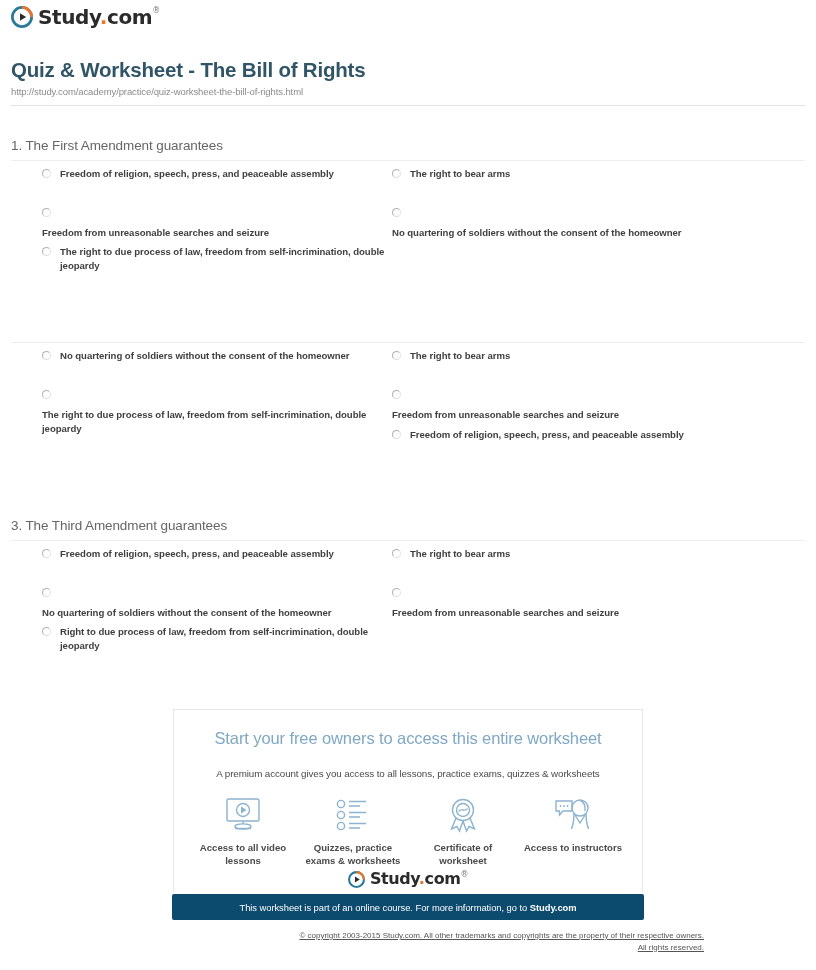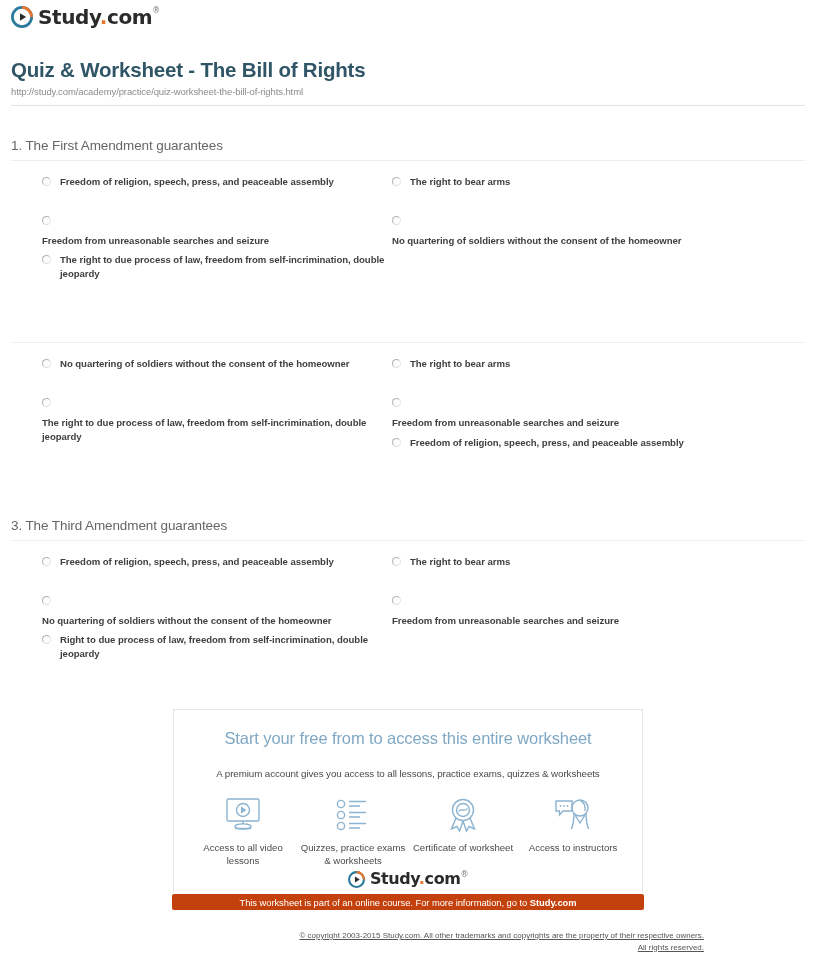--- a/index.html
+++ b/index.html
@@ -76,21 +76,21 @@
     letter-spacing: -0.1px;
     white-space: nowrap;
   }
   .q-rule {
     margin: 7px 0 0 11px;
     width: 794px; height: 1px;
     background: #ededed;
   }
   .options {
     position: relative;
-    margin-top: 14px;
+    margin-top: 6px;
     height: 118px;
   }
   .option {
     position: absolute;
     display: flex;
     align-items: flex-start;
     gap: 9px;
   }
   .option.col-left  { left: 42px; width: 345px; }
   .option.col-right { left: 392px; width: 400px; }
@@ -141,21 +141,21 @@
     color: #4a4a4a;
     letter-spacing: -0.1px;
   }
   .features {
     display: flex;
     justify-content: space-around;
     align-items: flex-start;
     margin-top: 15px;
     padding: 0 14px;
   }
-  .feature { width: 108px; text-align: center; }
+  .feature { width: 108px; text-align: center; font-weight: bold; }
   .feature-icon { height: 42px; display: flex; align-items: center; justify-content: center; }
   .feature-label {
     margin-top: 6px;
     font-size: 9.6px;
     color: #4a4a4a;
     line-height: 1.32;
   }
 
   .card-logo {
     position: absolute;
@@ -168,22 +168,22 @@
     align-items: center;
     justify-content: center;
     gap: 5px;
   }
   .card-logo .logo-word { font-size: 16px; }
   .card-logo .logo-mark { width: 17px; height: 17px; }
 
   .blue-bar {
     position: absolute;
     left: 172px; top: 894px;
-    width: 472px; height: 16px;
-    background: #c2410c;
+    width: 472px; height: 26px;
+    background: #0c4a6e;
     border-radius: 2px;
     display: flex;
     align-items: center;
     justify-content: center;
   }
   .blue-bar-text {
     font-size: 9.4px;
     color: #ffffff;
     letter-spacing: -0.05px;
   }
@@ -295,21 +295,21 @@
         <span class="opt-text">The right to bear arms</span>
       </label>
       <label class="option col-right row-2">
         <span class="radio"></span>
         <span class="opt-text">Freedom from unreasonable searches and seizure</span>
       </label>
     </div>
   </section>
 
   <div class="promo-card">
-    <div class="promo-headline">Start your free from to access this entire worksheet</div>
+    <div class="promo-headline">Start your free owners to access this entire worksheet</div>
     <div class="promo-sub">A premium account gives you access to all lessons, practice exams, quizzes &amp; worksheets</div>
 
     <div class="features">
 
       <div class="feature">
         <div class="feature-icon">
           <svg width="40" height="36" viewBox="0 0 40 36" fill="none" stroke="#8cb3cf" stroke-width="1.4">
             <rect x="4" y="2" width="32" height="22" rx="1.5"></rect>
             <circle cx="20" cy="13" r="6.5"></circle>
             <polygon points="18,9.6 23.5,13 18,16.4" fill="#8cb3cf" stroke="none"></polygon>

